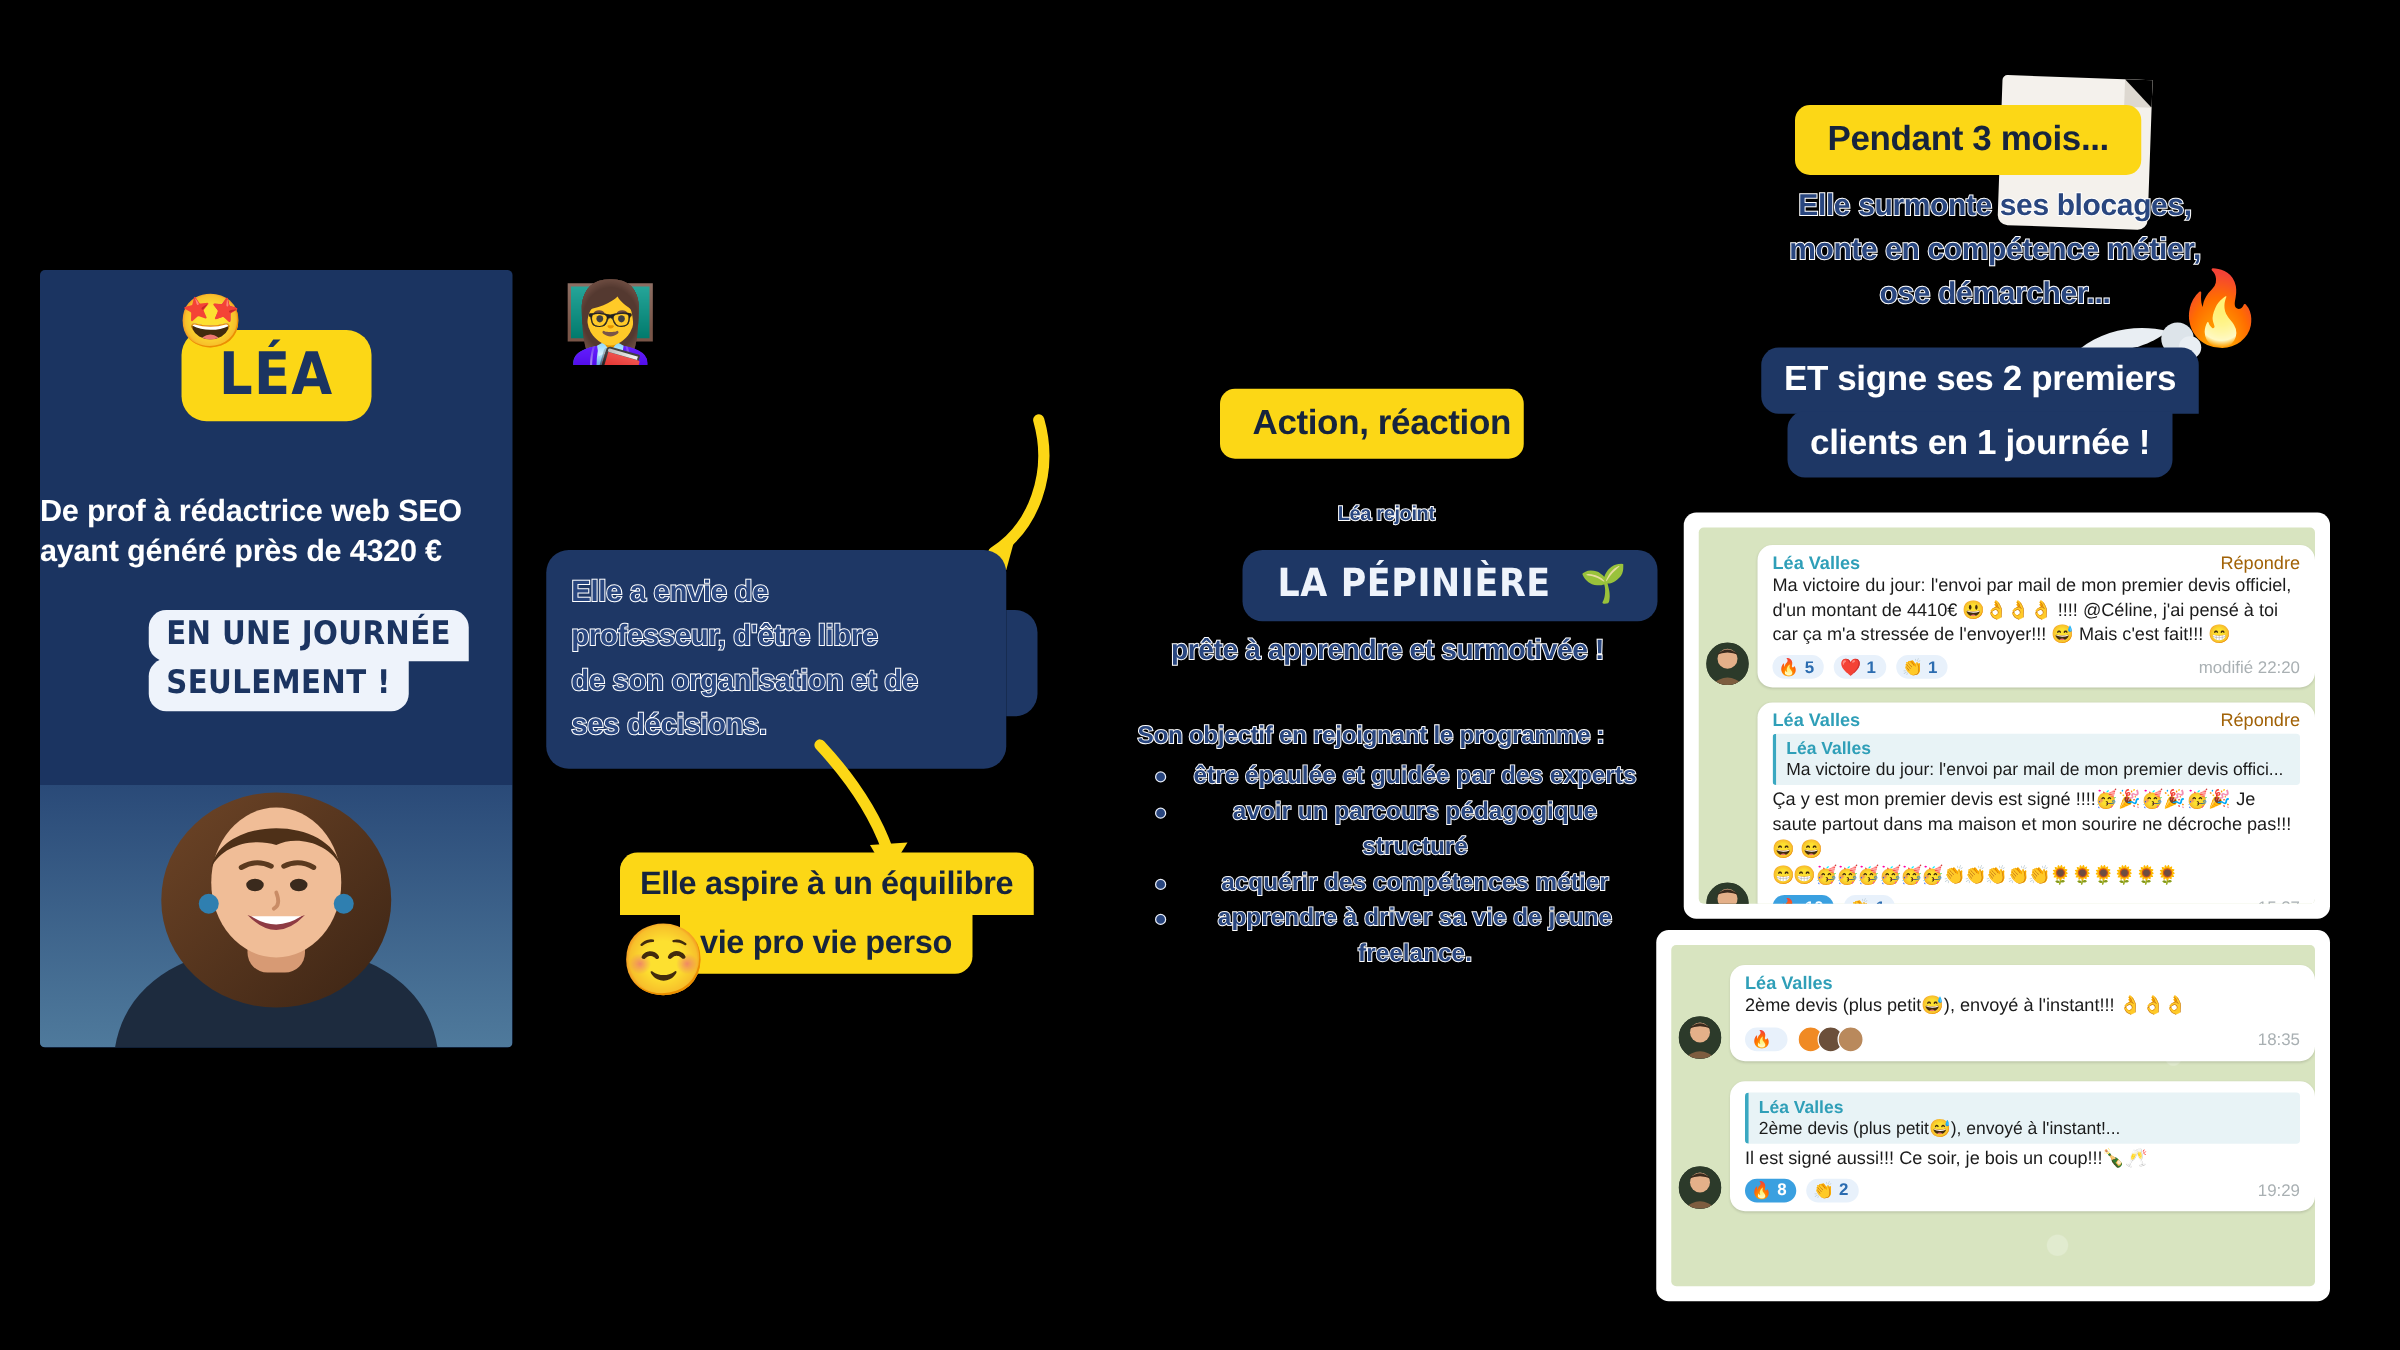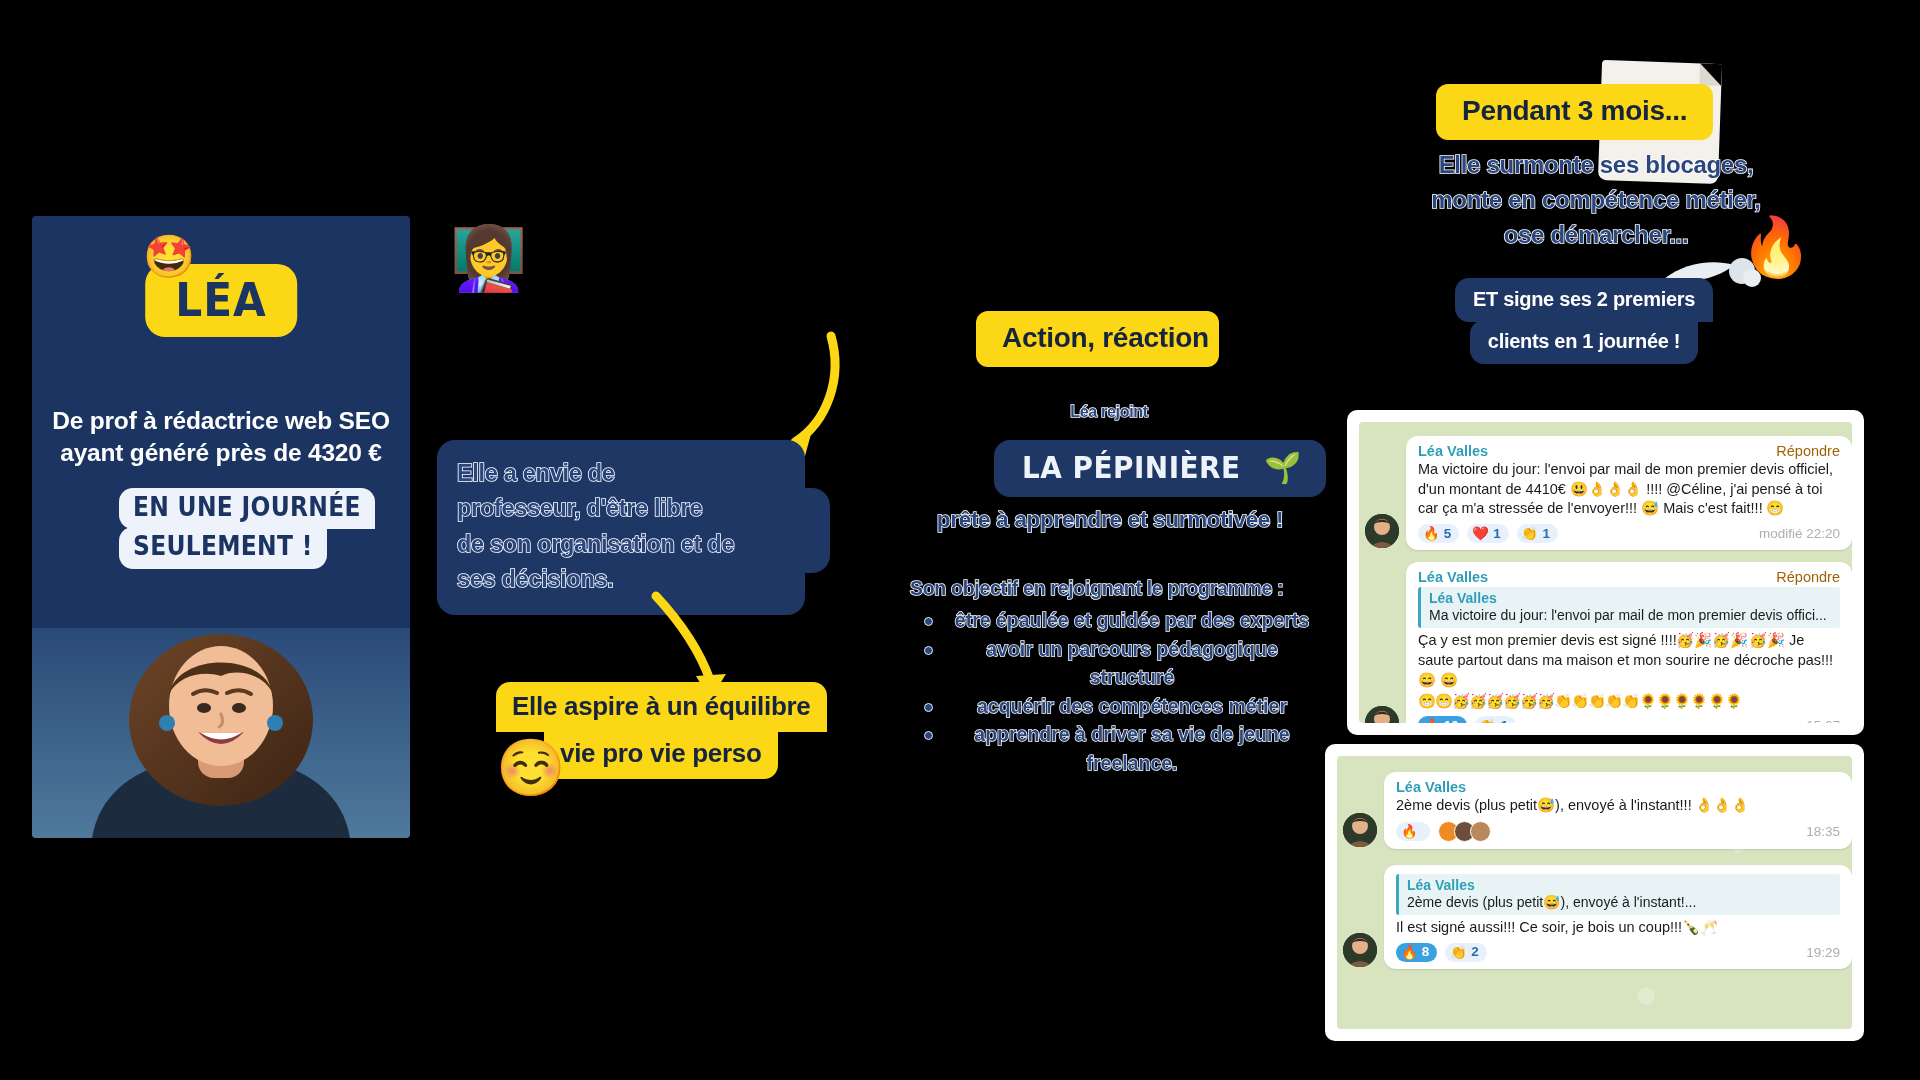--- a/index.html
+++ b/index.html
@@ -59,28 +59,27 @@
     top: 20px;
     font-size: 42px;
     line-height: 1;
     z-index: 3;
   }
   .card-headline {
     position: absolute;
     top: 178px;
     left: 0;
     width: 100%;
-    text-align: center;
+    text-align: left;
     color: #ffffff;
     font-size: 24.5px;
     font-weight: 700;
     line-height: 1.32;
     letter-spacing: -0.2px;
     white-space: nowrap;
-    margin-top: 11px;
   }
   .white-sticker {
     position: absolute;
     top: 272px;
     left: 50%;
     transform: translateX(-50%);
     width: 204px;
     text-align: center;
   }
   .ws-line {
@@ -363,21 +362,21 @@
     left: 1404px;
     top: 278px;
     width: 360px;
     text-align: center;
     z-index: 3;
   }
   .et-l1, .et-l2 {
     display: inline-block;
     background: #1e3765;
     color: #ffffff;
-    font-size: 20px;
+    font-size: 28px;
     font-weight: 800;
     padding: 10px 18px 12px 18px;
     line-height: 1.1;
     white-space: nowrap;
     letter-spacing: -0.3px;
   }
   .et-l1 { border-radius: 14px 14px 0 14px; }
   .et-l2 { border-radius: 14px 0 14px 14px; margin-top: -2px; }
 
   

